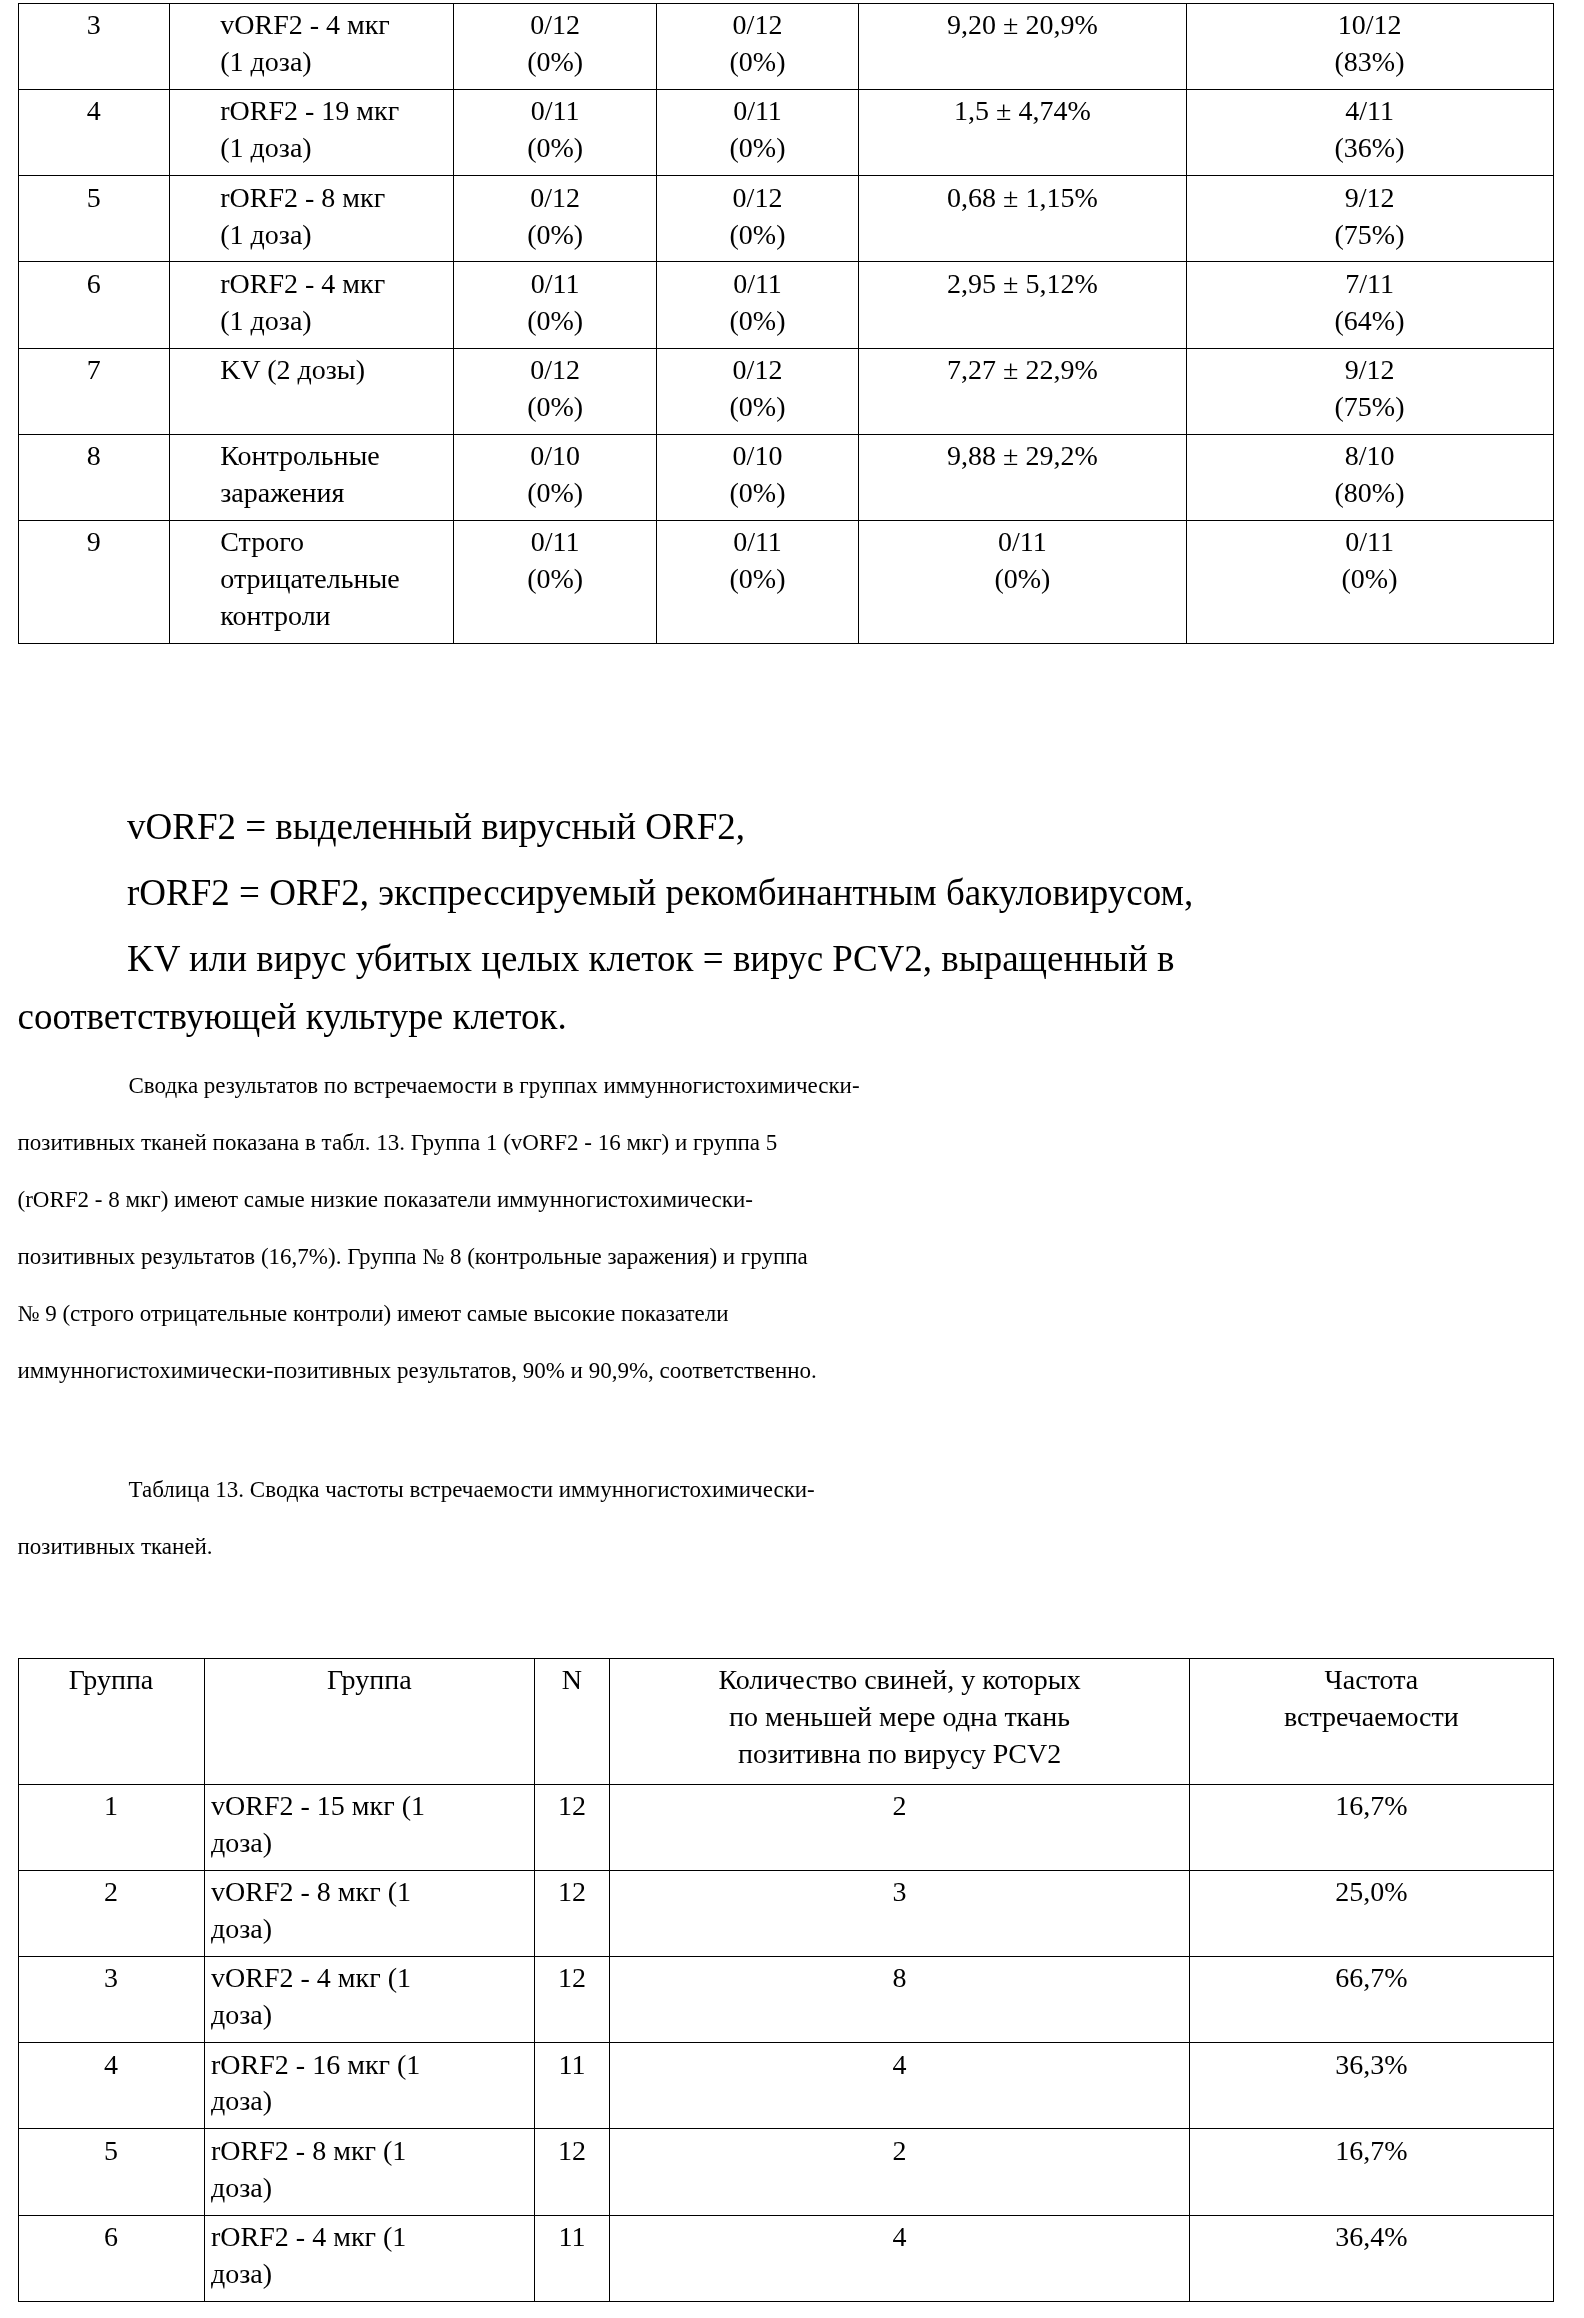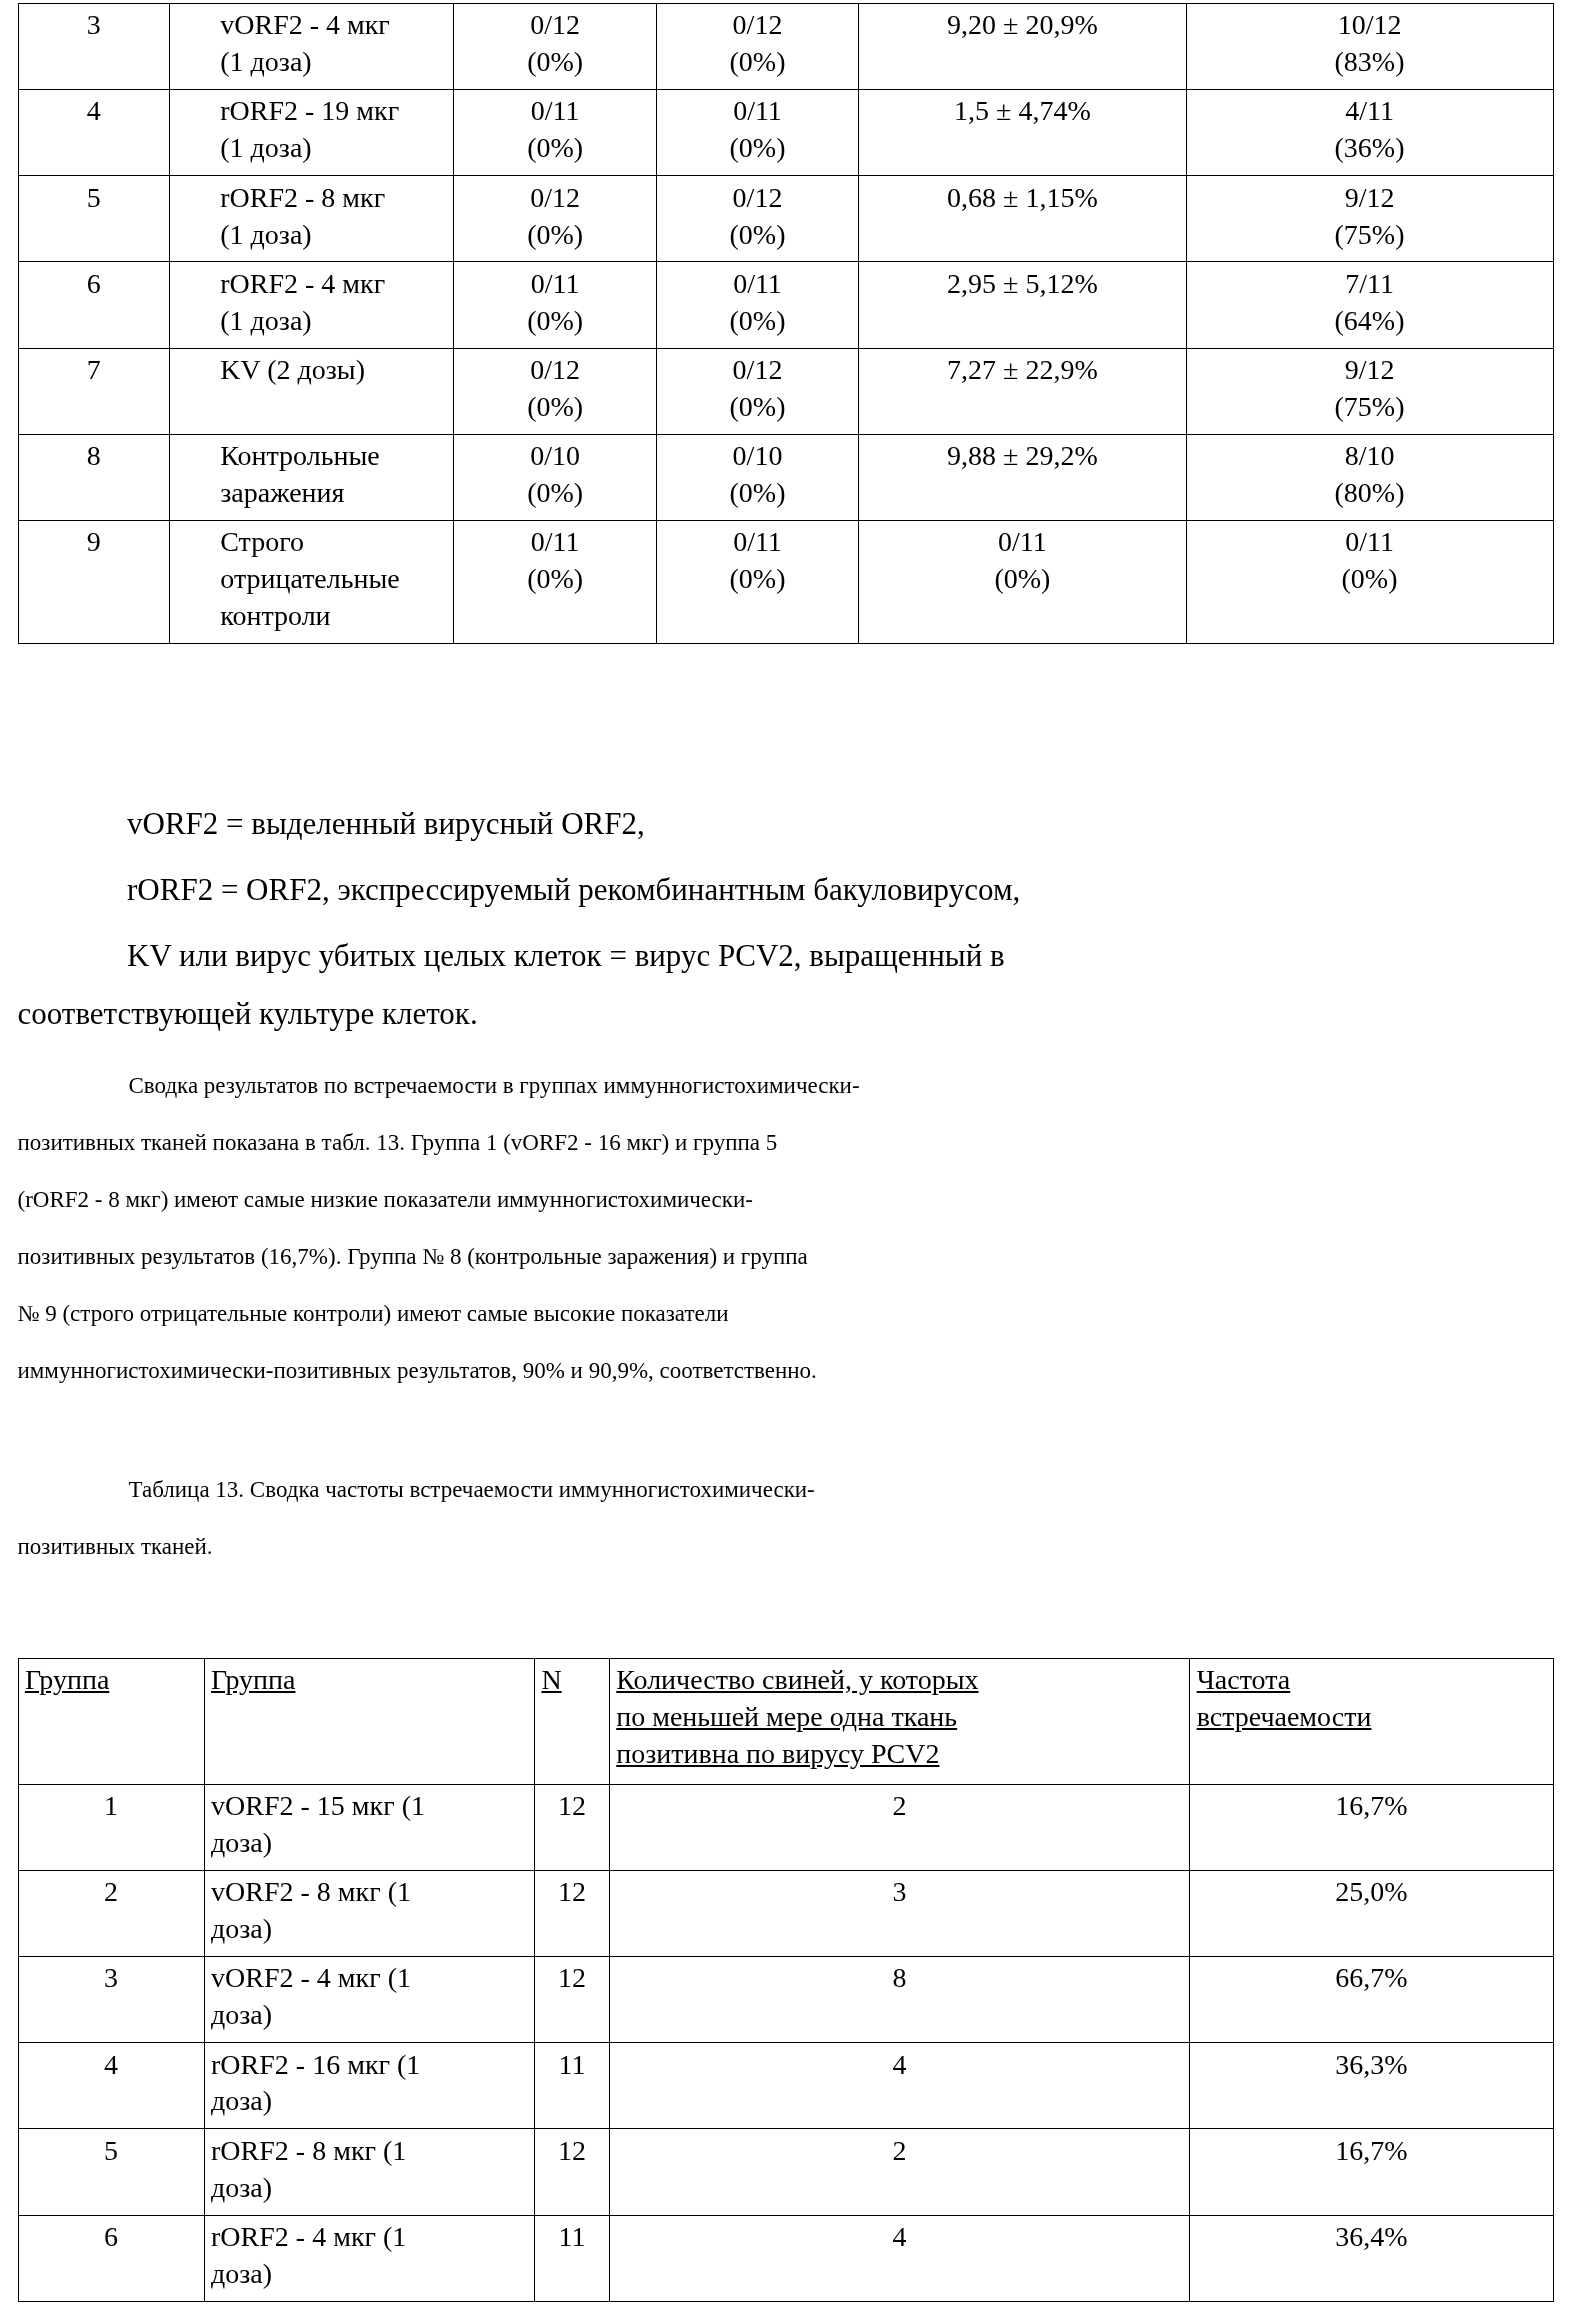--- a/index.html
+++ b/index.html
@@ -67,29 +67,29 @@
     width: 1536px;
     font-size: 28px;
   }
   #table-13 col.c-group { width: 102px; }
   #table-13 col.c-treat { width: 181px; }
   #table-13 col.c-n     { width: 41px; }
   #table-13 col.c-count { width: 318px; }
   #table-13 col.c-freq  { width: 199px; }
   #table-13 td.num { text-align: center; }
   #table-13 td.txt { text-align: left; }
-  #table-13 th     { text-align: left; padding-bottom: 11px; text-decoration: underline; }
+  #table-13 th     { text-align: center; padding-bottom: 11px; }
   #table-13 th .ln { display: block; }
   #table-13 td .ln { display: block; }
 
   
   .legend {
     position: absolute;
     left: 127px;
-    font-size: 31px;
+    font-size: 37px;
     line-height: 1.0;
     white-space: nowrap;
   }
   .para {
     position: absolute;
     left: 17.5px;
     width: 1518px;
     font-size: 23px;
     line-height: 57px;
     text-align: left;

